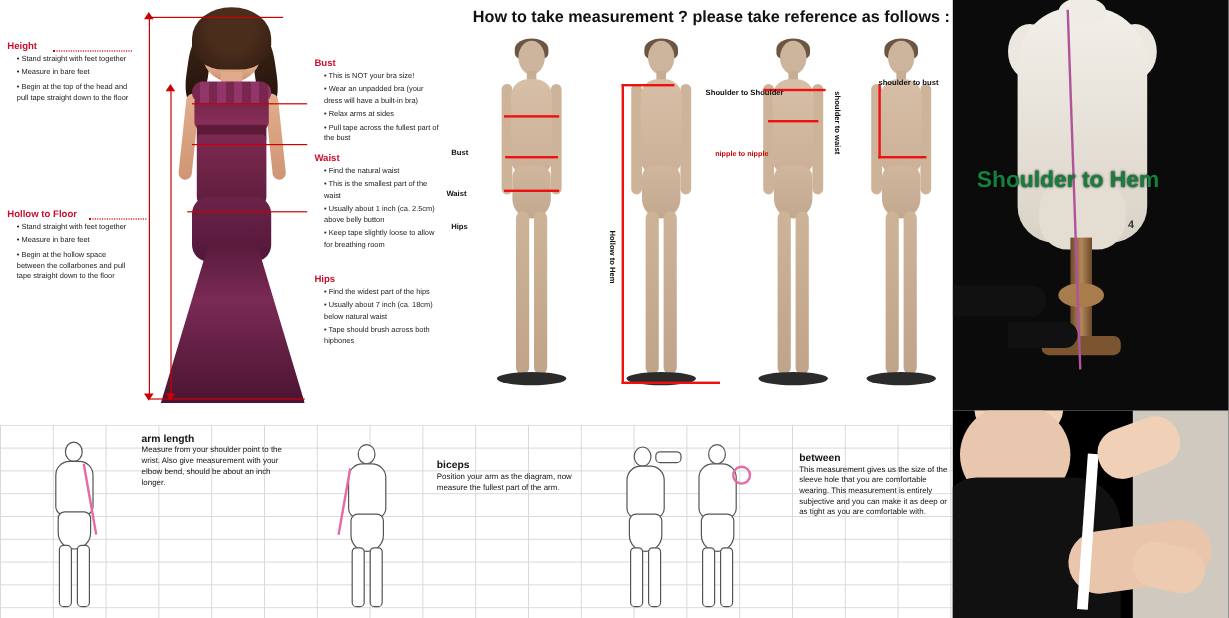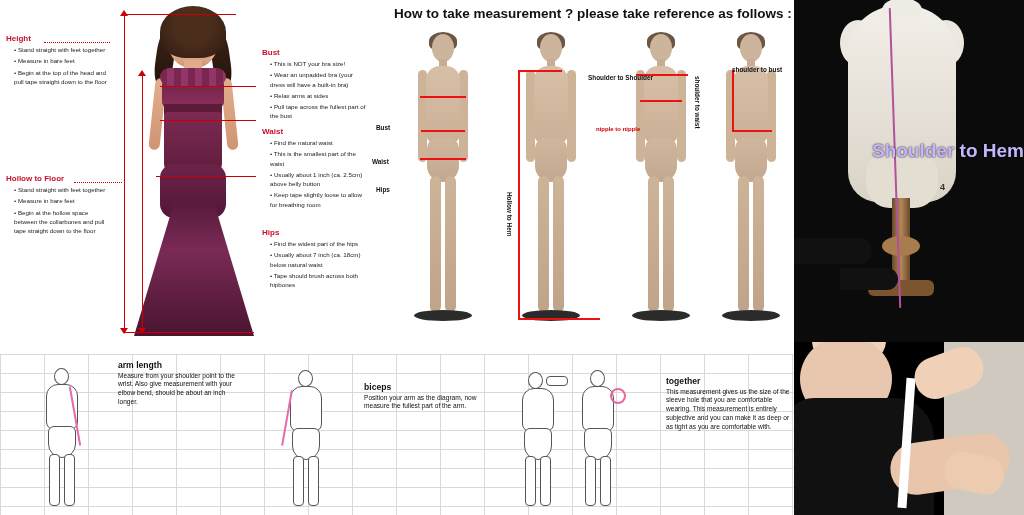--- a/index.html
+++ b/index.html
@@ -82,21 +82,21 @@
   .form-shoulderL{position:absolute;left:46px;top:20px;width:36px;height:46px;border-radius:50%;background:#ece8e0;}
   .form-shoulderR{position:absolute;left:134px;top:20px;width:36px;height:46px;border-radius:50%;background:#ece8e0;}
   .form-waist{position:absolute;left:72px;top:150px;width:72px;height:58px;border-radius:24px;background:#e4ded2;}
   .form-stand{position:absolute;left:98px;top:198px;width:18px;height:86px;background:linear-gradient(90deg,#6b4a28,#b3875a,#6b4a28);}
   .form-knob{position:absolute;left:88px;top:236px;width:38px;height:20px;border-radius:50%;background:#a97c4e;}
   .form-footplate{position:absolute;left:74px;top:280px;width:66px;height:16px;border-radius:6px;background:#7a5530;}
   .tape{position:absolute;left:100px;top:8px;width:2px;height:300px;background:#b0539b;transform:rotate(-2deg);}
   .tapeNum{position:absolute;left:146px;top:182px;font-size:9px;color:#333;font-weight:bold;}
   .handL{position:absolute;left:0px;top:238px;width:78px;height:26px;background:#111;border-radius:0 14px 14px 0;}
   .handR{position:absolute;left:46px;top:268px;width:58px;height:22px;background:#111;border-radius:0 12px 12px 0;}
-  .sth{position:absolute;left:20px;top:140px;width:210px;text-align:right;font-size:19px;font-weight:bold;color:#c4b5fd;
+  .sth{position:absolute;left:20px;top:140px;width:210px;text-align:left;font-size:19px;font-weight:bold;color:#15803d;
       text-shadow:0 0 2px #000;}
 
   
   #bottom{position:absolute;left:0;top:342px;width:794px;height:173px;background:#fff;
       background-image:linear-gradient(#d9d9d9 1px,transparent 1px),linear-gradient(90deg,#d9d9d9 1px,transparent 1px);
       background-size:44px 19px;margin-top:12px;}
   .sk{position:absolute;}
   .sk .h{position:absolute;width:13px;height:15px;border:1px solid #555;border-radius:50%;background:#fff;}
   .sk .t{position:absolute;border:1px solid #555;background:#fff;}
   .note{position:absolute;font-size:6.6px;color:#111;line-height:1.35;width:118px;}
@@ -333,21 +333,21 @@
     <div class="sk" style="left:560px;top:14px;width:80px;height:140px;">
       <div class="h" style="left:30px;top:2px;"></div>
       <div class="t" style="left:22px;top:18px;width:30px;height:44px;border-radius:12px 12px 8px 8px;"></div>
       <div class="t" style="left:24px;top:60px;width:26px;height:30px;border-radius:6px 6px 14px 14px;"></div>
       <div class="t" style="left:25px;top:88px;width:9px;height:48px;border-radius:4px;"></div>
       <div class="t" style="left:40px;top:88px;width:9px;height:48px;border-radius:4px;"></div>
       <div class="pinkline" style="left:50px;top:20px;width:12px;height:12px;border-radius:50%;background:none;border:2px solid #e46ba8;"></div>
     </div>
 
     <div class="note" style="left:666px;top:22px;width:124px;">
-      <b>together</b><br>
+      <b>between</b><br>
       <span>This measurement gives us the size of the sleeve hole that you are comfortable wearing. This measurement is entirely subjective and you can make it as deep or as tight as you are comfortable with.</span>
     </div>
   </div>
 
   <div id="photo2">
     <div class="pbg"></div>
     <div class="pchin"></div>
     <div class="pneck"></div>
     <div class="pshirt"></div>
     <div class="parm"></div>

